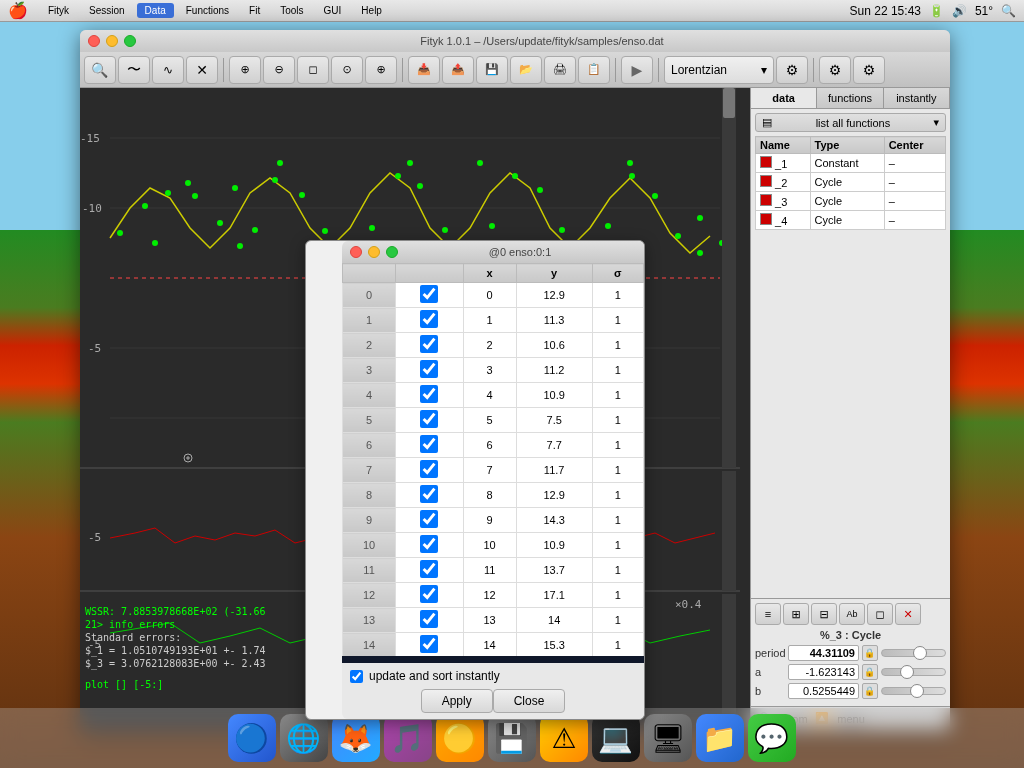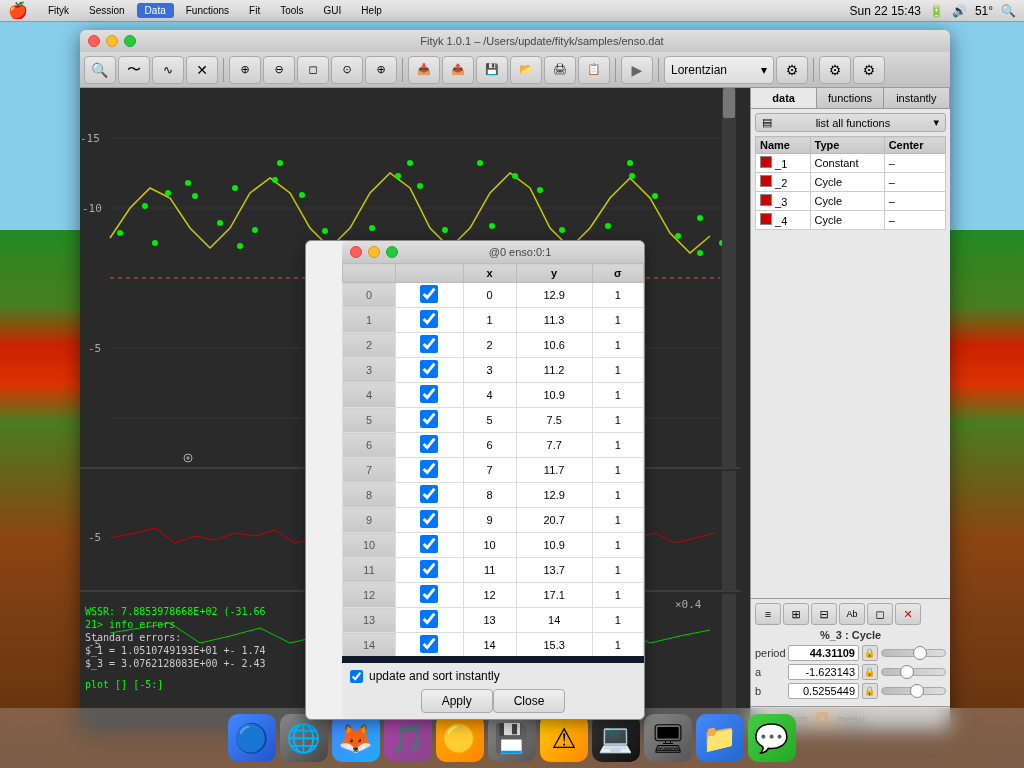--- a/index.html
+++ b/index.html
@@ -826,21 +826,21 @@
       <td>8</td>
       <td>12.9</td>
       <td>1</td>
     </tr>
             <tr>
       <td class="row-num">9</td>
       <td>
         <input type="checkbox" class="row-checkbox" checked="" style="">
       </td>
       <td>9</td>
-      <td>20.7</td>
+      <td>14.3</td>
       <td>1</td>
     </tr>
             <tr>
       <td class="row-num">10</td>
       <td>
         <input type="checkbox" class="row-checkbox" checked="" style="">
       </td>
       <td>10</td>
       <td>10.9</td>
       <td>1</td>

